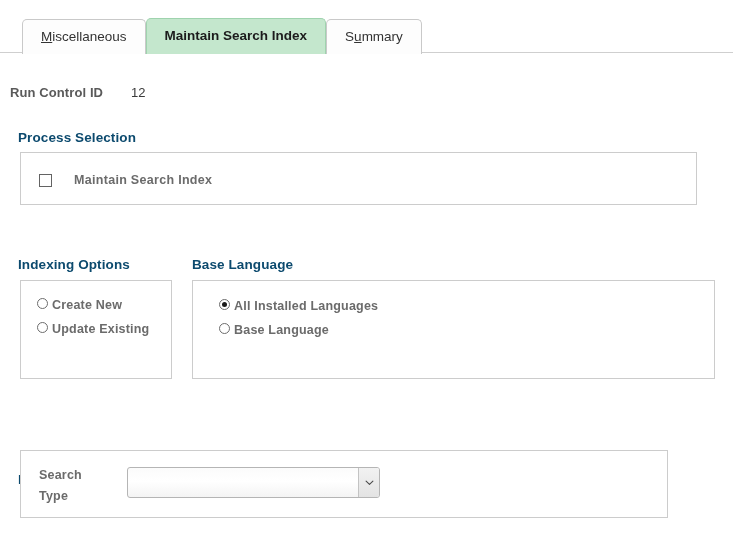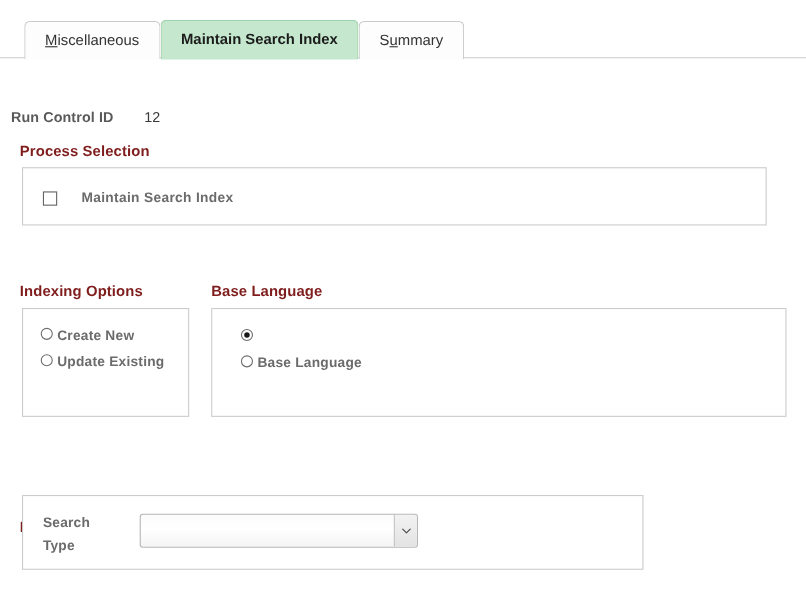--- a/index.html
+++ b/index.html
@@ -66,39 +66,39 @@
     height: 36px;
     line-height: 34px;
     z-index: 3;
   }
   .tab .ak { text-decoration: underline; }
 
   
   .runrow {
     position: absolute;
     left: 10px;
-    top: 99px;
+    top: 85px;
     display: flex;
     align-items: flex-start;
   }
   .runrow .lbl {
     font-weight: bold;
     font-size: 13px;
     color: #5a5a5a;
     letter-spacing: 0.1px;
   }
   .runrow .val {
     margin-left: 28px;
     font-size: 13px;
     color: #3a3a3a;
   }
 
   
   .grp-head {
-    color: #7f1d1d;
+    color: #0c4a6e;
     font-weight: bold;
     font-size: 13.5px;
     letter-spacing: 0.1px;
     white-space: nowrap;
   }
   .panel {
     box-sizing: border-box;
     border: 1px solid #cccccc;
     background: #ffffff;
   }
@@ -183,21 +183,21 @@
     color: #6b6b6b;
     letter-spacing: 0.2px;
     white-space: nowrap;
   }
 
   
   #index-head { position: absolute; left: 18px; top: 428px; margin-top: 44px; }
   #index-panel {
     position: absolute;
     left: 20px; top: 450px;
-    width: 565px; height: 68px;
+    width: 648px; height: 68px;
   }
   .searchtype-label {
     position: absolute;
     left: 18px; top: 14px;
     width: 60px;
     font-weight: bold;
     font-size: 12.5px;
     line-height: 21px;
     color: #6b6b6b;
     letter-spacing: 0.2px;
@@ -288,20 +288,21 @@
       <span class="cap">Update Existing</span>
     </label>
   </div>
 </div>
 
 <div class="grp-head" id="index-language-head">Base Language</div>
 <div class="panel" id="index-language-panel">
   <div class="radiolist wide">
     <label class="rrow">
       <span class="radio on"></span>
+      <span class="cap">All Installed Languages</span>
     </label>
     <label class="rrow">
       <span class="radio"></span>
       <span class="cap">Base Language</span>
     </label>
   </div>
 </div>
 
 <div class="grp-head" id="index-head">Index</div>
 <div class="panel" id="index-panel">

